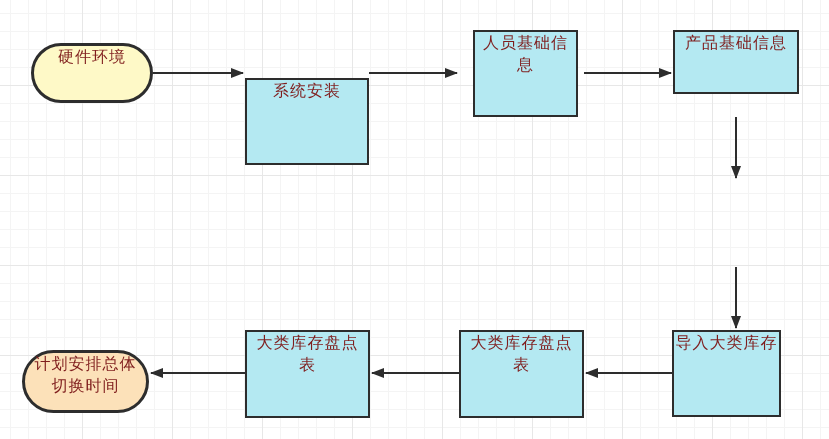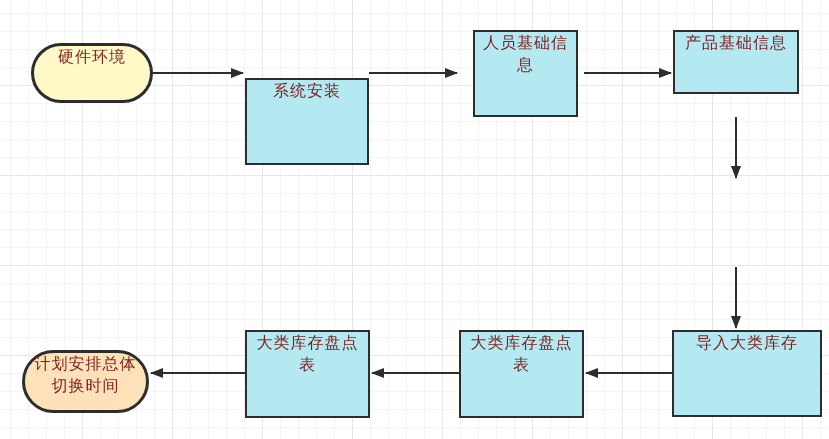--- a/index.html
+++ b/index.html
@@ -88,21 +88,21 @@
 
   <div class="node process" style="left:473px; top:30px; width:105px; height:87px;">
     <span class="label">人员基础信息</span>
   </div>
 
   <div class="node process" style="left:673px; top:30px; width:126px; height:64px;">
     <span class="label">产品基础信息</span>
   </div>
 
 
-  <div class="node process" style="left:672px; top:330px; width:150px; height:87px;">
+  <div class="node process" style="left:672px; top:330px; width:109px; height:87px;">
     <span class="label">导入大类库存</span>
   </div>
 
   <div class="node process" style="left:459px; top:330px; width:125px; height:88px;">
     <span class="label">大类库存盘点表</span>
   </div>
 
   <div class="node process" style="left:245px; top:330px; width:125px; height:88px;">
     <span class="label">大类库存盘点表</span>
   </div>

